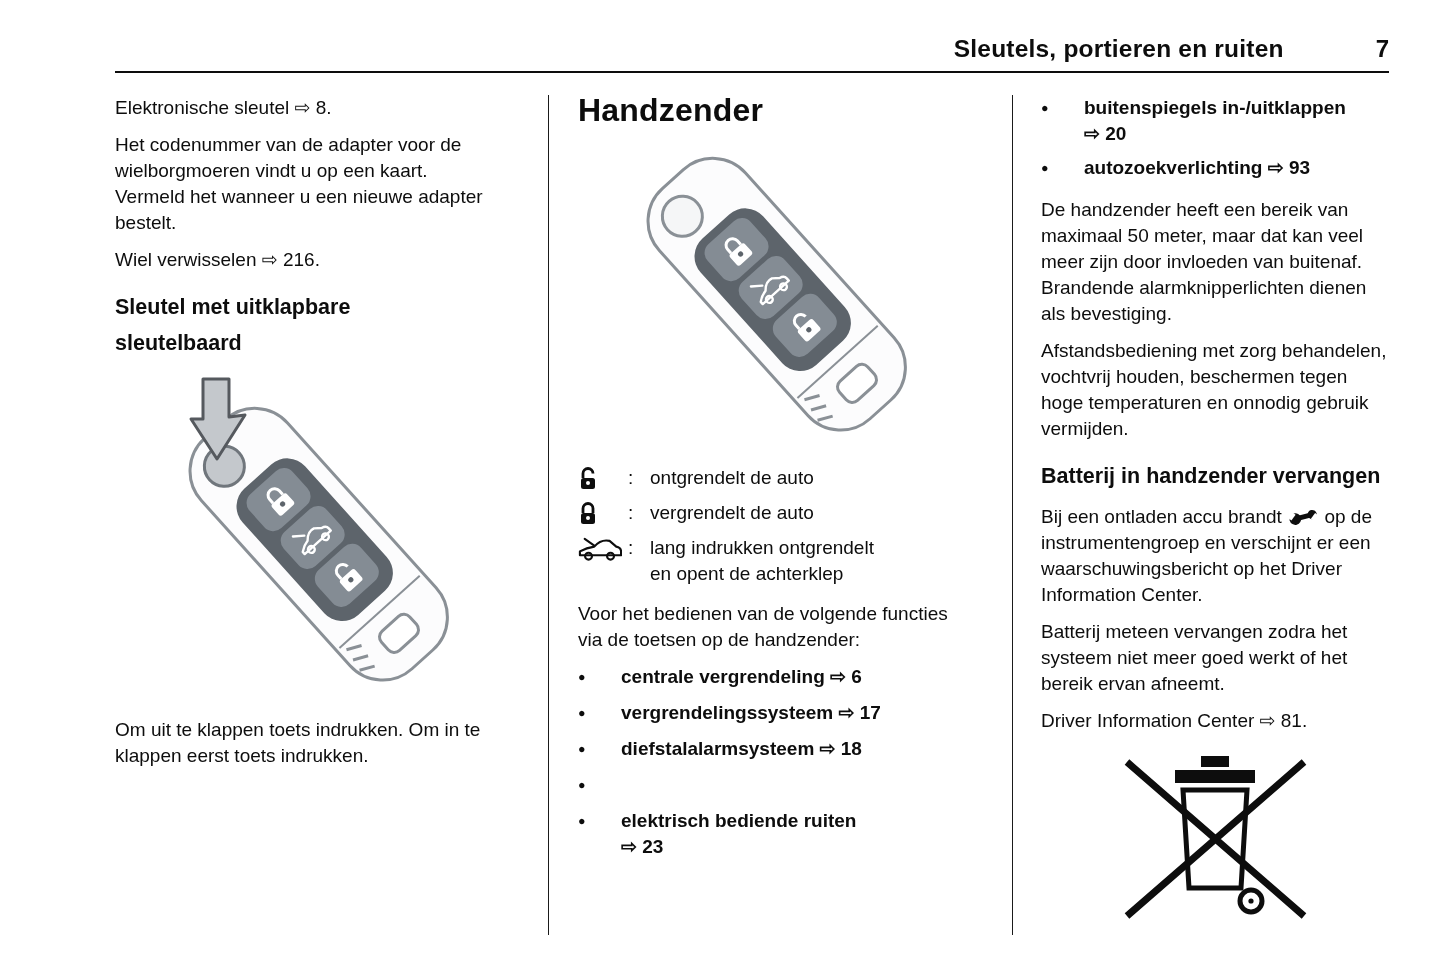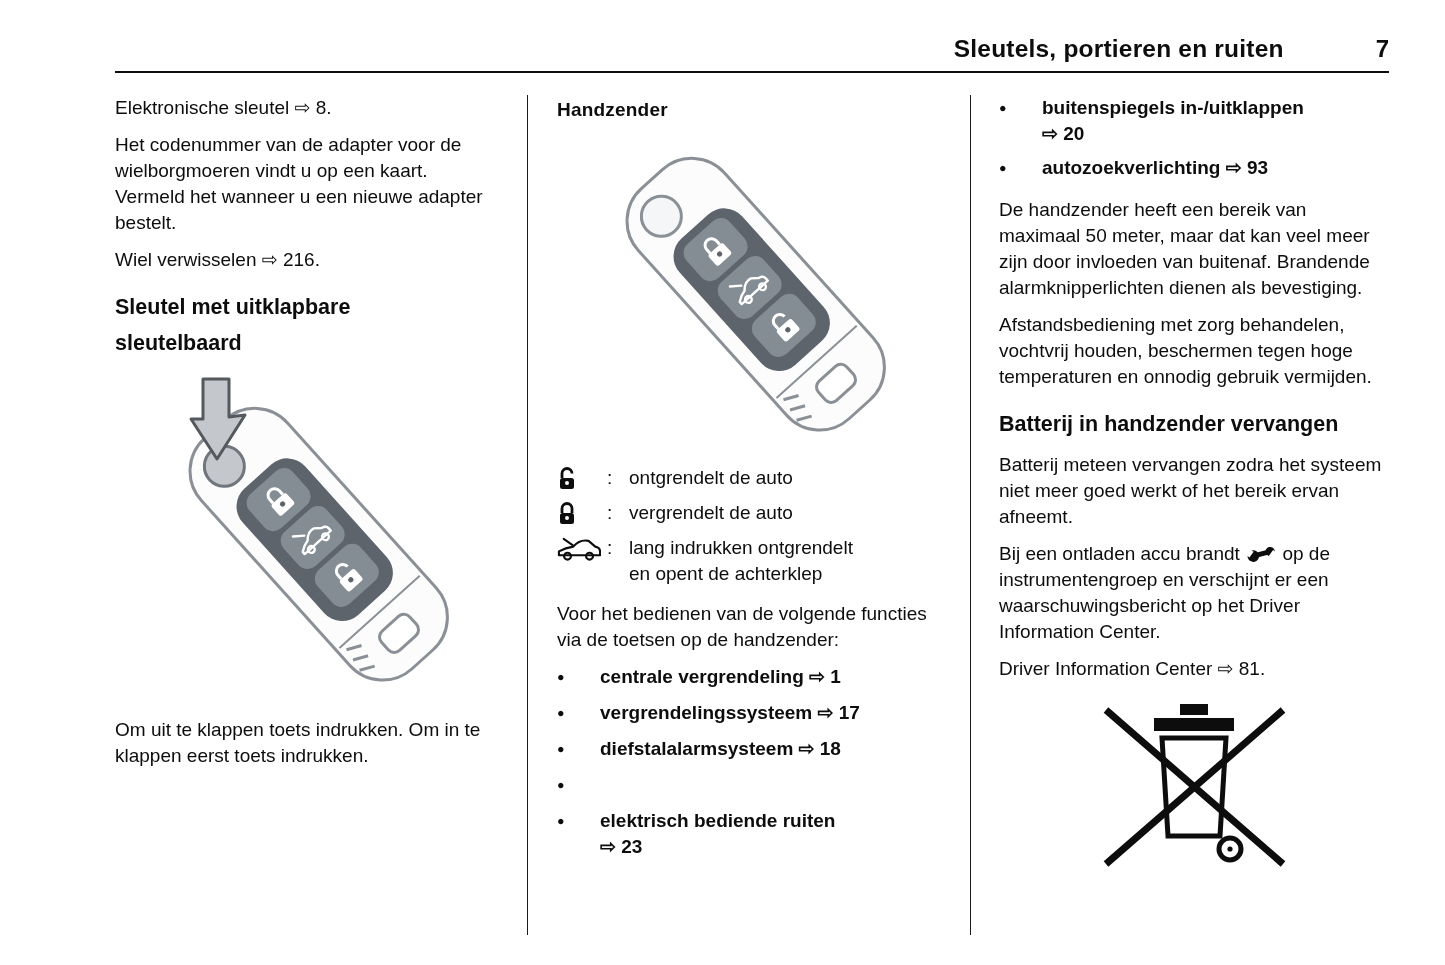--- a/index.html
+++ b/index.html
@@ -13,32 +13,32 @@
   .page { width: 1445px; height: 965px; overflow: hidden; }
 
   .page-header {
     display: flex; justify-content: flex-end; align-items: baseline;
     padding: 36px 56px 0 115px;
   }
   .header-title { font-weight: bold; font-size: 24.5px; letter-spacing: 0.2px; }
   .page-number { font-weight: bold; font-size: 24px; margin-left: 92px; }
   .header-rule { border-top: 2px solid #0d0d0d; margin: 9px 56px 0 115px; }
 
-  .columns { display: flex; align-items: stretch; margin: 22px 56px 0 115px; min-height: 840px; }
+  .columns { display: flex; align-items: stretch; margin: 22px 56px 0 115px; min-height: 840px; gap: 21px; }
   .col-1 { width: 412px; padding-right: 26px; }
   .col-2 { width: 443px; border-left: 1.5px solid #1a1a1a; padding-left: 29px; padding-right: 30px; }
   .col-3 { flex: 1; border-left: 1.5px solid #1a1a1a; padding-left: 28px; }
 
   p.para { margin: 0 0 11px; white-space: pre-line; }
   h2.col-heading {
     font-size: 21.5px; line-height: 36px; font-weight: bold;
     margin: 16px 0 10px; white-space: pre-line;
   }
   h1.section-heading {
-    font-size: 19px; line-height: 30px; font-weight: 600;
+    font-size: 32px; line-height: 30px; font-weight: 600;
     margin: 0 0 14px; letter-spacing: 0.2px;
   }
 
   .figure { margin: 2px 0 14px; }
   .figure svg { display: block; }
 
   .legend { margin: 4px 0 14px; }
   .legend-row { display: flex; align-items: flex-start; margin-bottom: 2px; }
   .legend-icon { width: 50px; flex: none; padding-top: 2px; }
   .legend-sep { width: 22px; flex: none; }
@@ -192,21 +192,21 @@
           <span class="legend-text">lang indrukken ontgrendelt
 en opent de achterklep</span>
         </div>
       </div>
 
       <p class="para">Voor het bedienen van de volgende functies via de toetsen op de handzender:</p>
 
       <ul class="bullets">
         <li>
           <span class="bullet-dot"></span>
-          <span class="bullet-text">centrale vergrendeling ⇨ 1</span>
+          <span class="bullet-text">centrale vergrendeling ⇨ 6</span>
         </li>
         <li>
           <span class="bullet-dot"></span>
           <span class="bullet-text">vergrendelingssysteem ⇨ 17</span>
         </li>
         <li>
           <span class="bullet-dot"></span>
           <span class="bullet-text">diefstalalarmsysteem ⇨ 18</span>
         </li>
         <li>
@@ -232,32 +232,32 @@
           <span class="bullet-text">autozoekverlichting ⇨ 93</span>
         </li>
       </ul>
 
       <div style="height:6px"></div>
 
       <p class="para">De handzender heeft een bereik van maximaal 50 meter, maar dat kan veel meer zijn door invloeden van buitenaf. Brandende alarmknipperlichten dienen als bevestiging.</p>
       <p class="para">Afstandsbediening met zorg behandelen, vochtvrij houden, beschermen tegen hoge temperaturen en onnodig gebruik vermijden.</p>
 
       <h2 class="col-heading">Batterij in handzender vervangen</h2>
-
-      <p class="para">Batterij meteen vervangen zodra het systeem niet meer goed werkt of het bereik ervan afneemt.</p>
 
       <p class="para"><span>Bij een ontladen accu brandt</span> <span class="inline-icon"><svg width="32" height="20" viewBox="0 0 32 20">
               <g transform="rotate(-15 16 10)" fill="#0d0d0d">
                 <rect x="8" y="7.6" width="17" height="4.8" rx="1.5"></rect>
                 <circle cx="8" cy="10" r="5.8"></circle>
                 <circle cx="25.5" cy="10" r="4.6"></circle>
                 <rect x="1.5" y="3.5" width="7" height="5.2" fill="#fff" transform="rotate(-38 5 6)"></rect>
                 <rect x="24" y="11" width="7" height="5.2" fill="#fff" transform="rotate(-38 27.5 13.5)"></rect>
               </g>
             </svg></span> <span>op de instrumentengroep en verschijnt er een waarschuwingsbericht op het Driver Information Center.</span></p>
+
+      <p class="para">Batterij meteen vervangen zodra het systeem niet meer goed werkt of het bereik ervan afneemt.</p>
 
       <p class="para">Driver Information Center ⇨ 81.</p>
 
       <div class="weee">
         <svg width="205" height="182" viewBox="0 0 205 182">
           <rect x="88" y="8" width="28" height="11" fill="#0d0d0d"></rect>
           <rect x="62" y="22" width="80" height="13" fill="#0d0d0d"></rect>
           <path d="M 70 42 L 134 42 L 128 140 L 76 140 Z" fill="none" stroke="#0d0d0d" stroke-width="5"></path>
           <circle cx="138" cy="153" r="11" fill="none" stroke="#0d0d0d" stroke-width="5"></circle>
           <circle cx="138" cy="153" r="2.6" fill="#0d0d0d"></circle>

